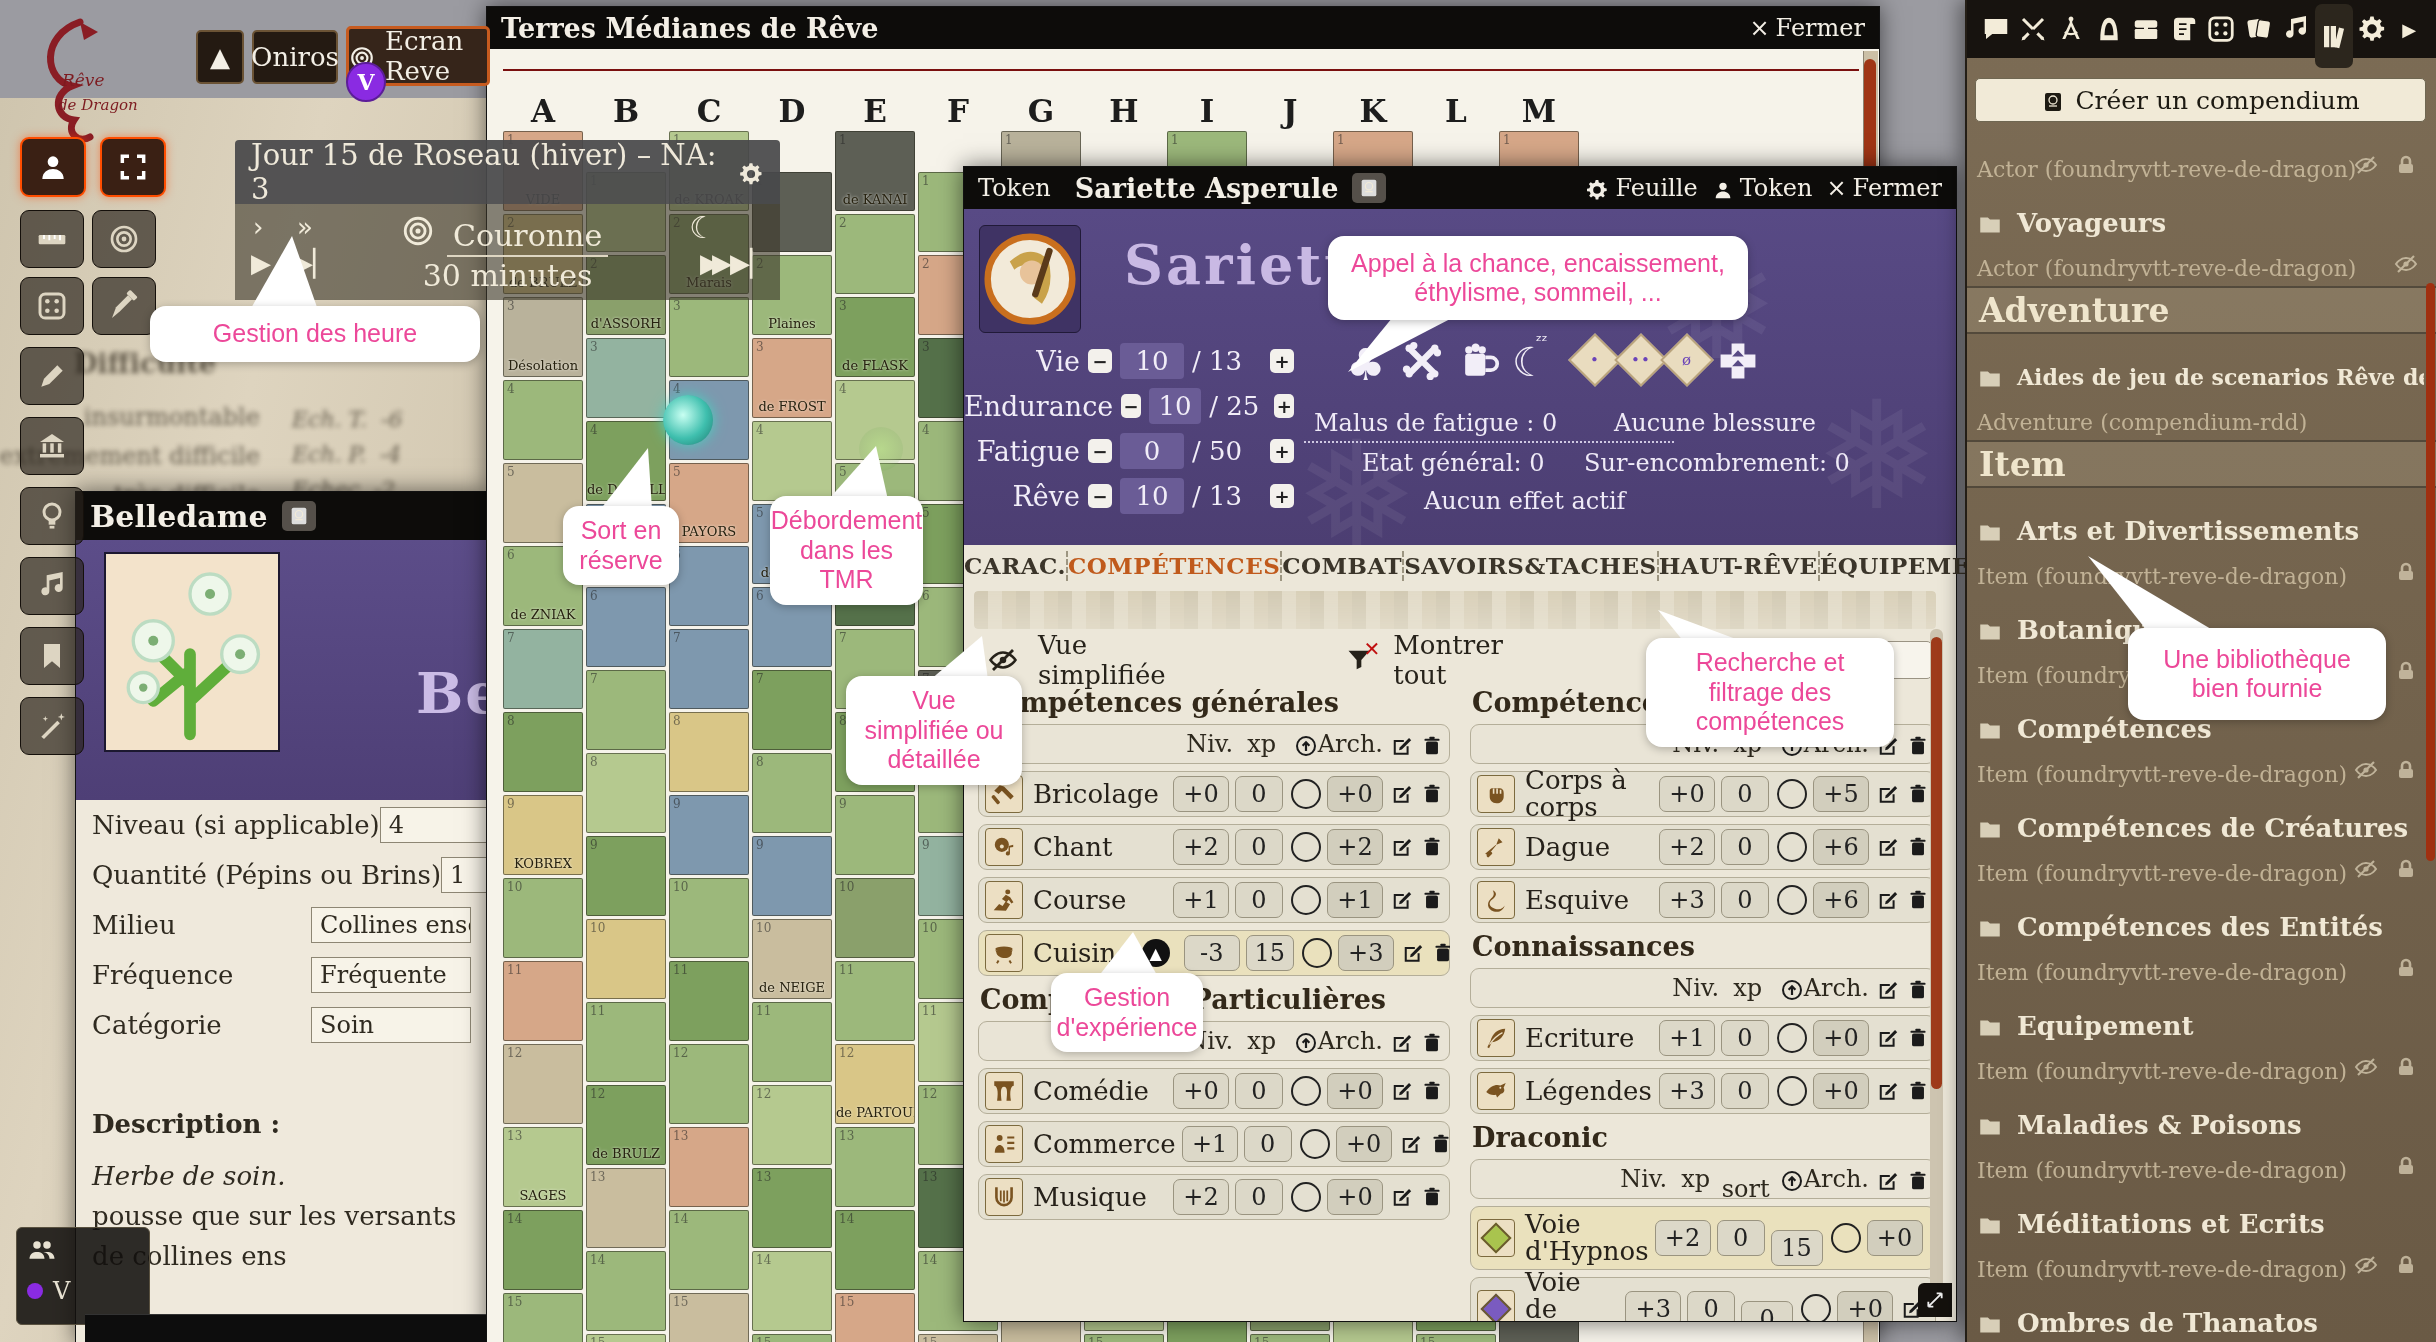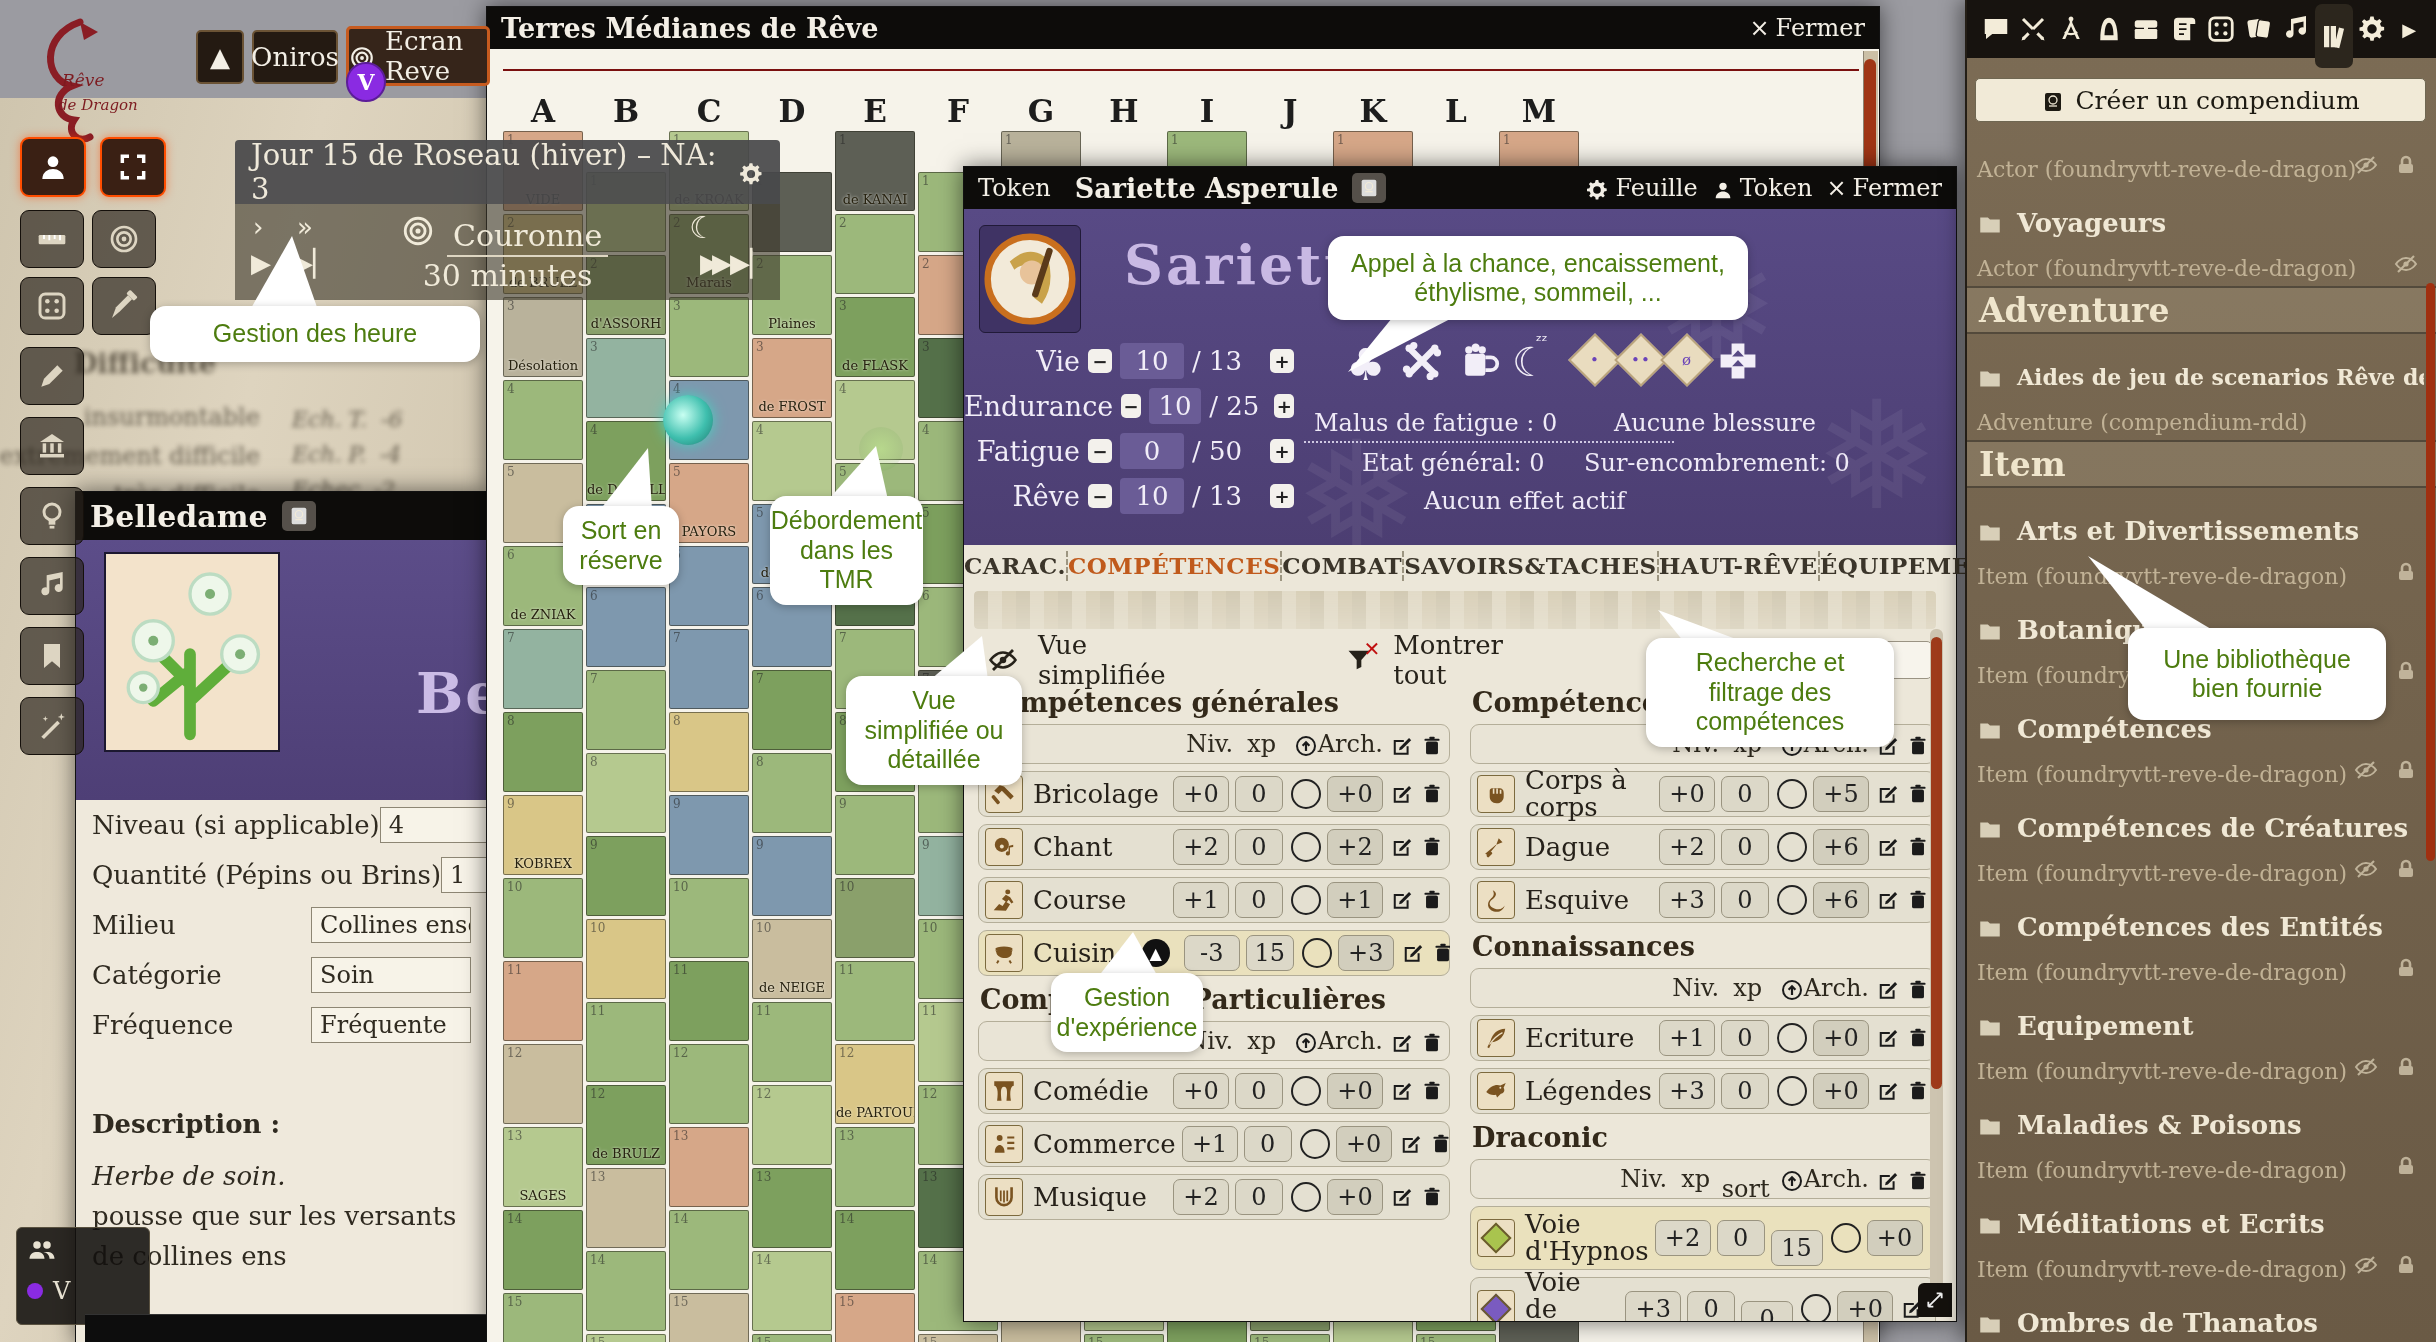--- a/index.html
+++ b/index.html
@@ -139,21 +139,21 @@
   #tw-dur{position:absolute;left:0;right:0;top:54px;text-align:center;font-size:30px;}
   .tbtn{position:absolute;width:62px;height:56px;background:rgba(42,36,28,.68);border:1px solid #15100b;border-radius:9px;
         color:#ddd5c2;display:flex;align-items:center;justify-content:center;}
   .tbtn.active{background:#3a2014;border:2px solid #ff4d00;box-shadow:0 0 10px #ff480088;color:#fff;}
   
   #players{left:16px;top:1227px;width:132px;height:96px;background:rgba(18,16,14,.88);border:1px solid #59513f;border-radius:6px;color:#e8e2d2;}
   #players .prow{display:flex;align-items:center;gap:10px;padding:6px 10px;font-size:24px;}
   .pdot{width:16px;height:16px;border-radius:50%;background:#8a2be2;}
   #hotbar{left:85px;top:1314px;width:401px;height:28px;background:#0d0d0d;border-top:1px solid #333;}
   
-  .tip{position:absolute;background:#fff;border-radius:16px;color:#4d7c0f;font-family:"Liberation Sans","DejaVu Sans",sans-serif;
+  .tip{position:absolute;background:#fff;border-radius:16px;color:#ec4899;font-family:"Liberation Sans","DejaVu Sans",sans-serif;
        font-size:25px;line-height:1.18;display:flex;align-items:center;justify-content:center;text-align:center;
        padding:10px 14px;box-sizing:border-box;box-shadow:0 2px 8px rgba(0,0,0,.25);z-index:60;}
   #tip-polys{position:absolute;left:0;top:0;z-index:59;pointer-events:none;}
   .z5{z-index:5}.z15{z-index:15}.z20{z-index:20}.z25{z-index:25}.z30{z-index:30}.z35{z-index:35}.z40{z-index:40}
 </style>
 </head>
 <body>
 
 <div id="root">
 
@@ -870,26 +870,26 @@
         </div>
         <div class="bf-row">
           <span class="lab">Quantité (Pépins ou Brins)</span>
           <input class="bf-input" value="1" style="">
         </div>
         <div class="bf-row">
           <span class="lab">Milieu</span>
           <div class="bf-sel">Collines ensoleil</div>
         </div>
         <div class="bf-row">
+          <span class="lab">Fréquence</span>
+          <div class="bf-sel">Fréquente</div>
+        </div>
+        <div class="bf-row">
           <span class="lab">Catégorie</span>
           <div class="bf-sel">Soin</div>
-        </div>
-        <div class="bf-row">
-          <span class="lab">Fréquence</span>
-          <div class="bf-sel">Fréquente</div>
         </div>
       </div>
     <div id="belle-desc">
       <div style="font-weight:bold">Description :</div>
       <div id="belle-desc-lines">
           <div class="it" style="margin-top: 12px;">Herbe de soin.</div>
           <div>pousse que sur les versants de collines ens</div>
         </div>
     </div>
   </section>

